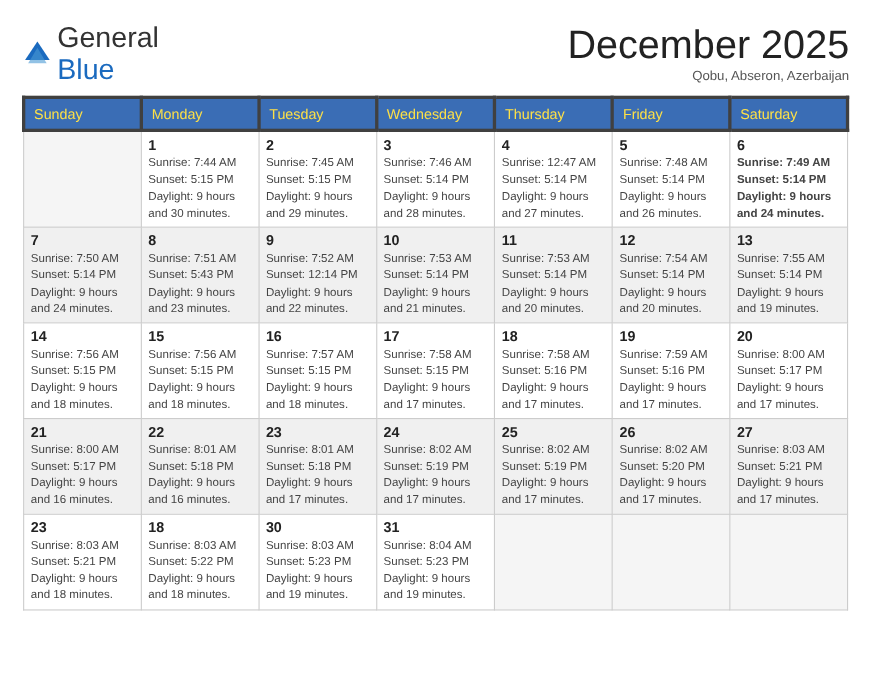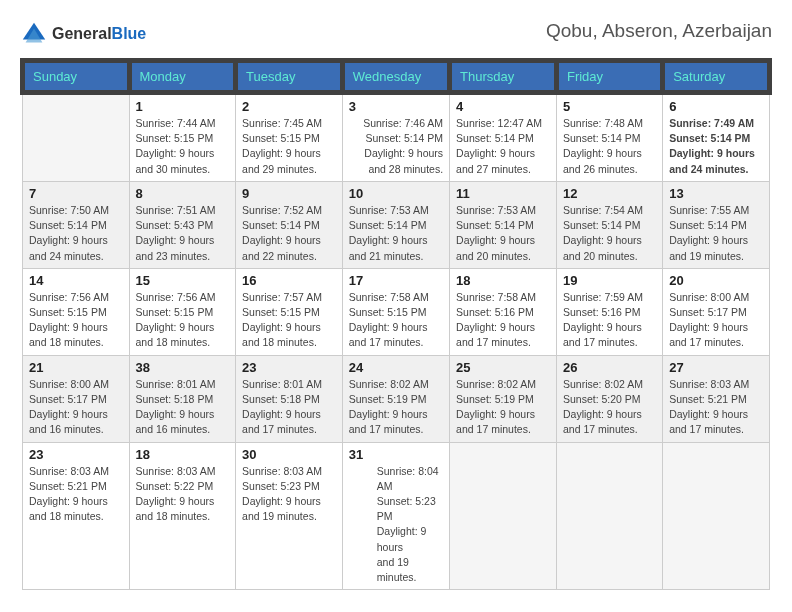--- a/index.html
+++ b/index.html
@@ -15,57 +15,57 @@
       justify-content: space-between;
       align-items: flex-start;
       margin-bottom: 10px;
     }
     .logo {
       display: flex;
       align-items: center;
     }
     .logo-text {
       display: flex;
-      flex-direction: row;
-      font-size: 16px;
-      font-weight: bold;
+      flex-direction: column;
+      font-size: 26px;
+      font-weight: normal;
       line-height: 1.1;
     }
     .logo-general { color: #333; }
     .logo-blue { color: #1a6abf; }
     .logo-icon {
       width: 28px;
       height: 28px;
       margin-right: 4px;
     }
     .title-block {
       text-align: right;
     }
     .month-title {
       font-size: 36px;
       font-weight: normal;
       color: #222;
     }
     .location {
-      font-size: 19px;
+      font-size: 12px;
       color: #555;
     }
     .calendar {
       width: 100%;
       border-collapse: collapse;
       font-size: 11px;
     }
     .calendar th {
       background: #3a6db5;
-      color: #5eead4;
+      color: #fde047;
       text-align: left;
       padding: 6px 8px;
       font-size: 13px;
       font-weight: normal;
-      border: 5px solid #404040;
+      border: 3px solid #404040;
     }
     .calendar td {
       vertical-align: top;
       border: 1px solid #ccc;
       padding: 4px 6px;
       width: 108px;
       height: 80px;
       background: #fff;
     }
     .calendar td.empty {
@@ -95,20 +95,21 @@
     <svg class="logo-icon" viewBox="0 0 40 40">
       <polygon points="20,4 36,28 4,28" fill="#1a6abf"></polygon>
       <polygon points="20,12 32,32 8,32" fill="#4a9ad4" opacity="0.6"></polygon>
     </svg>
     <div class="logo-text">
       <span class="logo-general">General</span>
       <span class="logo-blue">Blue</span>
     </div>
   </div>
   <div class="title-block">
+    <div class="month-title">December 2025</div>
     <div class="location">Qobu, Abseron, Azerbaijan</div>
   </div>
 </div>
 
 <table class="calendar">
   <thead>
     <tr>
     <th>Sunday</th>
         <th>Monday</th>
         <th>Tuesday</th>
@@ -130,21 +131,21 @@
         </td>
         <td>
           <span class="day-num">2</span>
           <div class="day-info" style="white-space: pre-line;">Sunrise: 7:45 AM
 Sunset: 5:15 PM
 Daylight: 9 hours
 and 29 minutes.</div>
         </td>
         <td>
           <span class="day-num">3</span>
-          <div class="day-info" style="white-space: pre-line; text-align: right;">Sunrise: 7:46 AM
+          <div class="day-info" style="white-space: pre-line;">Sunrise: 7:46 AM
 Sunset: 5:14 PM
 Daylight: 9 hours
 and 28 minutes.</div>
         </td>
         <td>
           <span class="day-num">4</span>
           <div class="day-info" style="white-space: pre-line;">Sunrise: 12:47 AM
 Sunset: 5:14 PM
 Daylight: 9 hours
 and 27 minutes.</div>
@@ -175,21 +176,21 @@
         <td>
           <span class="day-num">8</span>
           <div class="day-info" style="white-space: pre-line;">Sunrise: 7:51 AM
 Sunset: 5:43 PM
 Daylight: 9 hours
 and 23 minutes.</div>
         </td>
         <td>
           <span class="day-num">9</span>
           <div class="day-info" style="white-space: pre-line;">Sunrise: 7:52 AM
-Sunset: 5:14 PM
+Sunset: 12:14 PM
 Daylight: 9 hours
 and 22 minutes.</div>
         </td>
         <td>
           <span class="day-num">10</span>
           <div class="day-info" style="white-space: pre-line;">Sunrise: 7:53 AM
 Sunset: 5:14 PM
 Daylight: 9 hours
 and 21 minutes.</div>
         </td>
@@ -268,21 +269,21 @@
       </tr>
       <tr class="row-shaded">
         <td>
           <span class="day-num">21</span>
           <div class="day-info" style="white-space: pre-line;">Sunrise: 8:00 AM
 Sunset: 5:17 PM
 Daylight: 9 hours
 and 16 minutes.</div>
         </td>
         <td>
-          <span class="day-num">38</span>
+          <span class="day-num">22</span>
           <div class="day-info" style="white-space: pre-line;">Sunrise: 8:01 AM
 Sunset: 5:18 PM
 Daylight: 9 hours
 and 16 minutes.</div>
         </td>
         <td>
           <span class="day-num">23</span>
           <div class="day-info" style="white-space: pre-line;">Sunrise: 8:01 AM
 Sunset: 5:18 PM
 Daylight: 9 hours
@@ -334,21 +335,21 @@
         </td>
         <td>
           <span class="day-num">30</span>
           <div class="day-info" style="white-space: pre-line;">Sunrise: 8:03 AM
 Sunset: 5:23 PM
 Daylight: 9 hours
 and 19 minutes.</div>
         </td>
         <td>
           <span class="day-num">31</span>
-          <div class="day-info" style="white-space: pre-line; margin-left: 28px;">Sunrise: 8:04 AM
+          <div class="day-info" style="white-space: pre-line;">Sunrise: 8:04 AM
 Sunset: 5:23 PM
 Daylight: 9 hours
 and 19 minutes.</div>
         </td>
         <td class="empty"></td>
         <td class="empty"></td>
         <td class="empty"></td>
       </tr>
     </tbody>
 </table>

